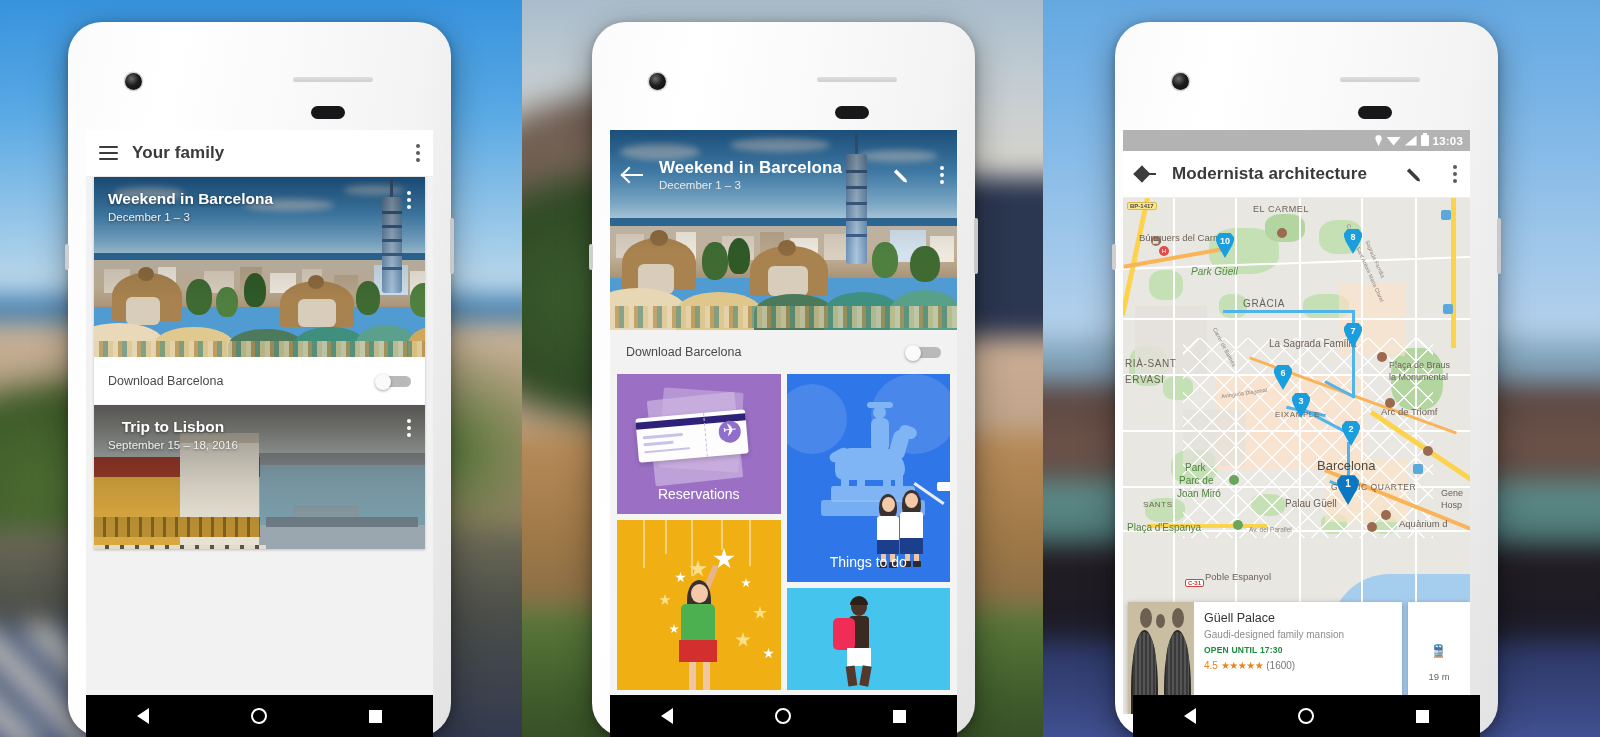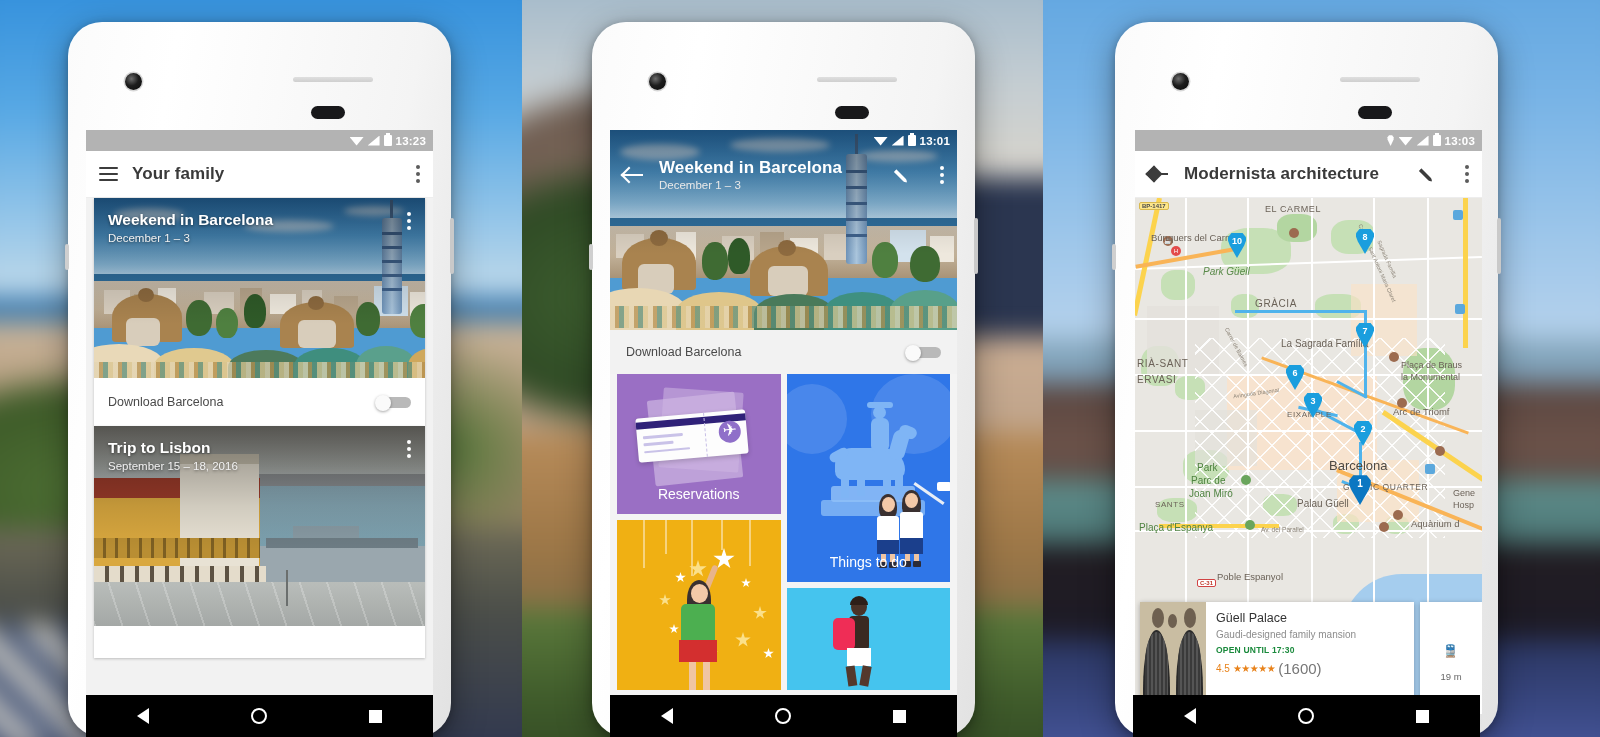--- a/index.html
+++ b/index.html
@@ -246,21 +246,21 @@
   .place-cards { position:absolute; left:5px; right:0; bottom:0; display:flex; gap:6px; }
   .place-card { background:#fff; box-shadow:0 1px 5px rgba(0,0,0,.28); display:flex; }
   .pc-thumb { width:66px; flex:0 0 66px; position:relative; overflow:hidden; background:#b9a98e; }
   .pc-body { padding:9px 10px; flex:1; }
   .pc-title { font-size:12.5px; color:#333; font-weight:400; }
   .pc-sub { font-size:10px; color:#8d8d8d; margin-top:4px; }
   .pc-open { font-size:8.5px; color:#1a8a3c; font-weight:700; margin-top:5px; letter-spacing:.2px; }
   .pc-rate { margin-top:5px; display:flex; align-items:center; gap:3px; }
   .pc-score { font-size:10px; color:#e8821a; }
   .pc-stars { font-size:10px; color:#e8821a; letter-spacing:-.5px; }
-  .pc-count { font-size:15px; color:#777; }
+  .pc-count { font-size:10px; color:#777; }
   .pc2 { width:62px; flex:0 0 62px; background:#fff; position:relative; }
   .pc2-icon { position:absolute; left:50%; top:44%; transform:translate(-50%,-50%);
               font-size:12px; color:#666; }
   .pc2-text { position:absolute; left:0; right:0; top:62%; text-align:center;
               font-size:9.5px; color:#666; }
   
   .gp-arch { position:absolute; background:#2a2a2a; border-radius:50% 50% 0 0 / 70% 70% 0 0; }
   .gp-wall { position:absolute; background:#c9bda2; }
   .gp-orn { position:absolute; background:#6e6050; border-radius:50%; }
 
@@ -315,26 +315,20 @@
   <div class="phone" style="left:68px; top:22px; width:383px; height:715px;">
     <div class="phone-body"></div>
     <div class="btn-side" style="top:196px; height:56px;"></div>
     <div class="btn-side-l" style="top:222px; height:26px;"></div>
     <div class="camera" style="left:57px; top:51px;"></div>
     <div class="speaker" style="left:225px; top:55px; width:80px;"></div>
     <div class="sensor" style="left:243px; top:84px;"></div>
 
     <div class="screen" style="left:18px; top:108px; width:347px; height:584px;">
 
-      <div class="statusbar">
-        <div class="ic-wifi"></div>
-        <div class="ic-sig"></div>
-        <div class="ic-bat"></div>
-        <span class="sb-time">13:23</span>
-      </div>
 
       <div class="appbar">
         <div class="ic-hamburger">
             <i></i>
             <i></i>
             <i></i>
           </div>
         <span class="appbar-title">Your family</span>
         <div class="ic-dots">
             <i></i>
@@ -411,21 +405,21 @@
           <div class="card-row">
             <span class="card-row-label">Download Barcelona</span>
             <div class="toggle">
               <div class="toggle-track"></div>
                 <div class="toggle-knob"></div>
             </div>
           </div>
         </div>
 
 
-        <div class="card" style="height:232px; overflow:hidden;">
+        <div class="card" style="height:144px; overflow:hidden;text-align:center;">
           <div class="card-hero" style="height:200px;">
             <div style="position:absolute;inset:0;background:#9aa7ae;overflow:hidden;">
               <div style="position:absolute;left:0;right:0;top:0;height:34%;background:linear-gradient(#8f8d86,#a8aca8 60%,#b9c3c6);"></div>
               <div style="position:absolute;left:34%;right:0;top:24%;height:6%;background:#6e6f74;opacity:.6;"></div>
               <div style="position:absolute;left:0;right:0;top:30%;height:30%;background:linear-gradient(#88a7b4,#7ba0ae);"></div>
 
               <div style="position:absolute;left:-4%;top:28%;width:54%;height:52%;background:#d9a83f;"></div>
               <div style="position:absolute;left:-4%;top:26%;width:54%;height:10%;background:#9c3b2a;"></div>
               <div style="position:absolute;left:26%;top:17%;width:24%;height:62%;background:#e8e2d4;"></div>
               <div style="position:absolute;left:26%;top:14%;width:24%;height:5%;background:#c9c2b0;"></div>
@@ -513,26 +507,20 @@
             <div class="pg-mos-seg" style="left:-20px;top:158px;width:96px;height:44px;background:#e8d7b4;"></div>
             <div class="pg-mos-seg" style="left:66px;top:162px;width:86px;height:40px;background:#dfc68a;"></div>
             <div class="pg-mos-seg" style="left:144px;top:164px;width:80px;height:38px;background:#4a7a5a;"></div>
             <div class="pg-mos-seg" style="left:214px;top:162px;width:76px;height:40px;background:#3f9080;"></div>
             <div class="pg-mos-seg" style="left:280px;top:160px;width:70px;height:42px;background:#58a08a;"></div>
             <div style="position:absolute;left:0;top:176px;width:100%;height:22px;background:repeating-linear-gradient(90deg,#e6d6b4 0 5px,#b58f4e 5px 9px,#5d8f7a 9px 14px,#dcc791 14px 19px);opacity:.72;"></div>
           </div>
         </div>
         <div style="position:absolute;inset:0;background:linear-gradient(180deg,rgba(0,0,0,.38) 0%,rgba(0,0,0,.12) 40%,rgba(0,0,0,0) 62%);"></div>
 
-        <div class="statusbar dark" style="position:absolute;left:0;right:0;top:0;">
-          <div class="ic-wifi"></div>
-          <div class="ic-sig"></div>
-          <div class="ic-bat"></div>
-          <span class="sb-time">13:01</span>
-        </div>
 
         <div class="appbar onimage" style="position:absolute;left:0;right:0;top:21px;">
           <div class="ic-back"></div>
           <div style="min-width:0;">
             <div class="appbar-title white">Weekend in Barcelona</div>
             <div class="appbar-sub">December 1 – 3</div>
           </div>
           <div class="ic-pencil" style="margin-left:auto;"></div>
           <div class="ic-dots white" style="margin-left:10px;">
               <i></i>
@@ -663,21 +651,21 @@
   </div>
 
   <div class="phone" style="left:1115px; top:22px; width:383px; height:715px;">
     <div class="phone-body"></div>
     <div class="btn-side" style="top:196px; height:56px;"></div>
     <div class="btn-side-l" style="top:222px; height:26px;"></div>
     <div class="camera" style="left:57px; top:51px;"></div>
     <div class="speaker" style="left:225px; top:55px; width:80px;"></div>
     <div class="sensor" style="left:243px; top:84px;"></div>
 
-    <div class="screen" style="left:20px; top:108px; width:347px; height:584px;">
+    <div class="screen" style="left:8px; top:108px; width:347px; height:584px;">
       <div class="statusbar">
         <div class="ic-pin"></div>
         <div class="ic-wifi"></div>
         <div class="ic-sig"></div>
         <div class="ic-bat"></div>
         <span class="sb-time">13:03</span>
       </div>
       <div class="appbar">
         <div class="ic-back dark"></div>
         <span class="appbar-title">Modernista architecture</span>

